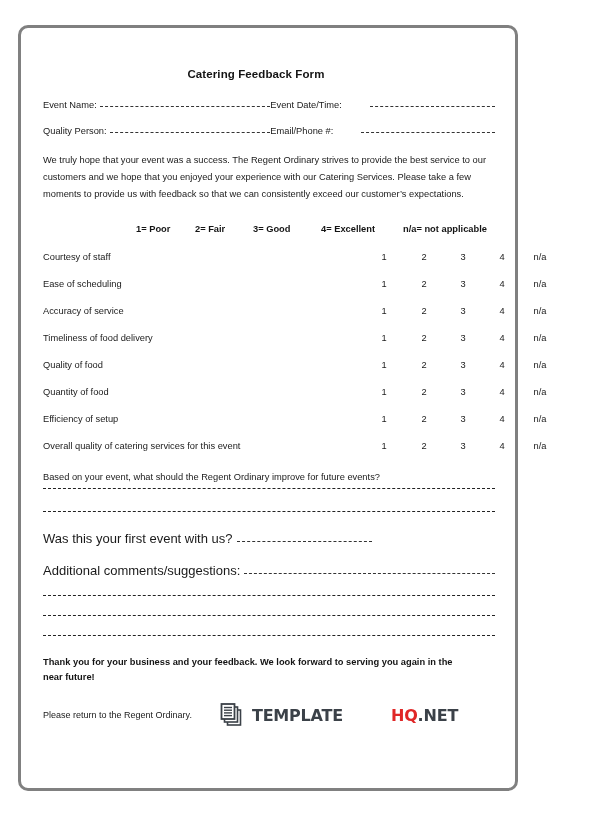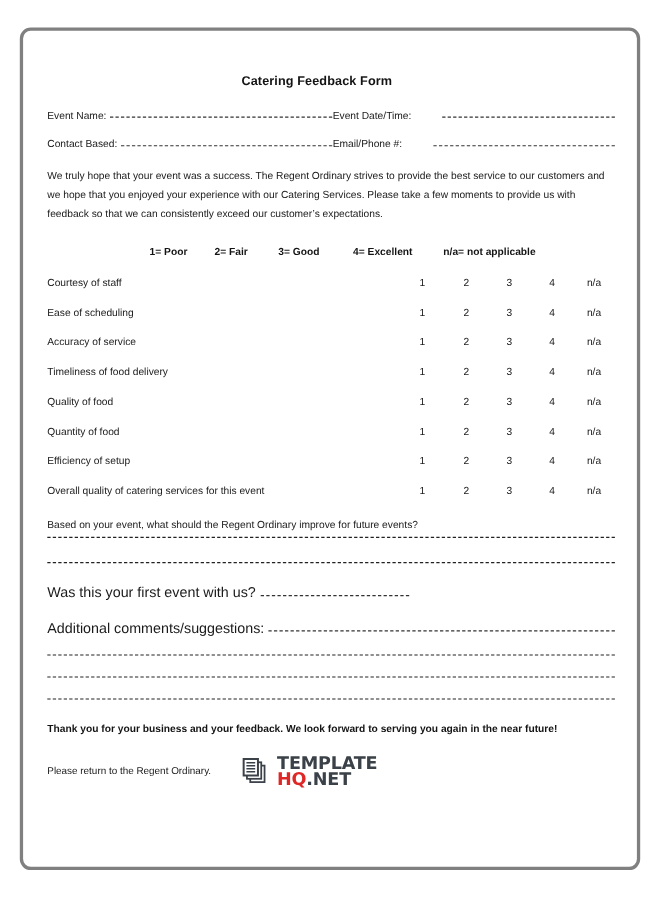--- a/index.html
+++ b/index.html
@@ -16,21 +16,21 @@
     color: #1a1a1a;
     overflow: hidden;
     position: relative;
   }
 
   
   .page-frame {
     position: absolute;
     left: 18px;
     top: 25px;
-    width: 564px;
+    width: 500px;
     height: 766px;
     border: 3px solid #808080;
     border-radius: 10px;
     background: #ffffff;
   }
 
   .page-inner {
     position: absolute;
     left: 22px;
     top: 18px;
@@ -189,23 +189,24 @@
     margin-left: 28px;
   }
   .logo-mark {
     width: 28px;
     height: 28px;
     margin-right: 4px;
     flex-shrink: 0;
   }
   .logo-wordmark {
     display: flex;
-    flex-direction: column;
+    flex-direction: row;
     line-height: 0.96;
     font-family: "DejaVu Sans", "Liberation Sans", sans-serif;
+    gap: 48px;
   }
   .logo-line1 {
     font-size: 16px;
     font-weight: bold;
     letter-spacing: -0.2px;
     color: #3b4148;
   }
   .logo-line2 {
     font-size: 16px;
     font-weight: bold;
@@ -230,21 +231,21 @@
           <span class="field-rule"></span>
         </div>
         <div class="field-cell right">
           <span class="field-label">Event Date/Time:</span>
           <span class="field-rule"></span>
         </div>
       </div>
 
       <div class="field-row">
         <div class="field-cell left">
-          <span class="field-label">Contact Based:</span>
+          <span class="field-label">Quality Person:</span>
           <span class="field-rule"></span>
         </div>
         <div class="field-cell right">
           <span class="field-label">Email/Phone #:</span>
           <span class="field-rule"></span>
         </div>
       </div>
 
     </div>
 

